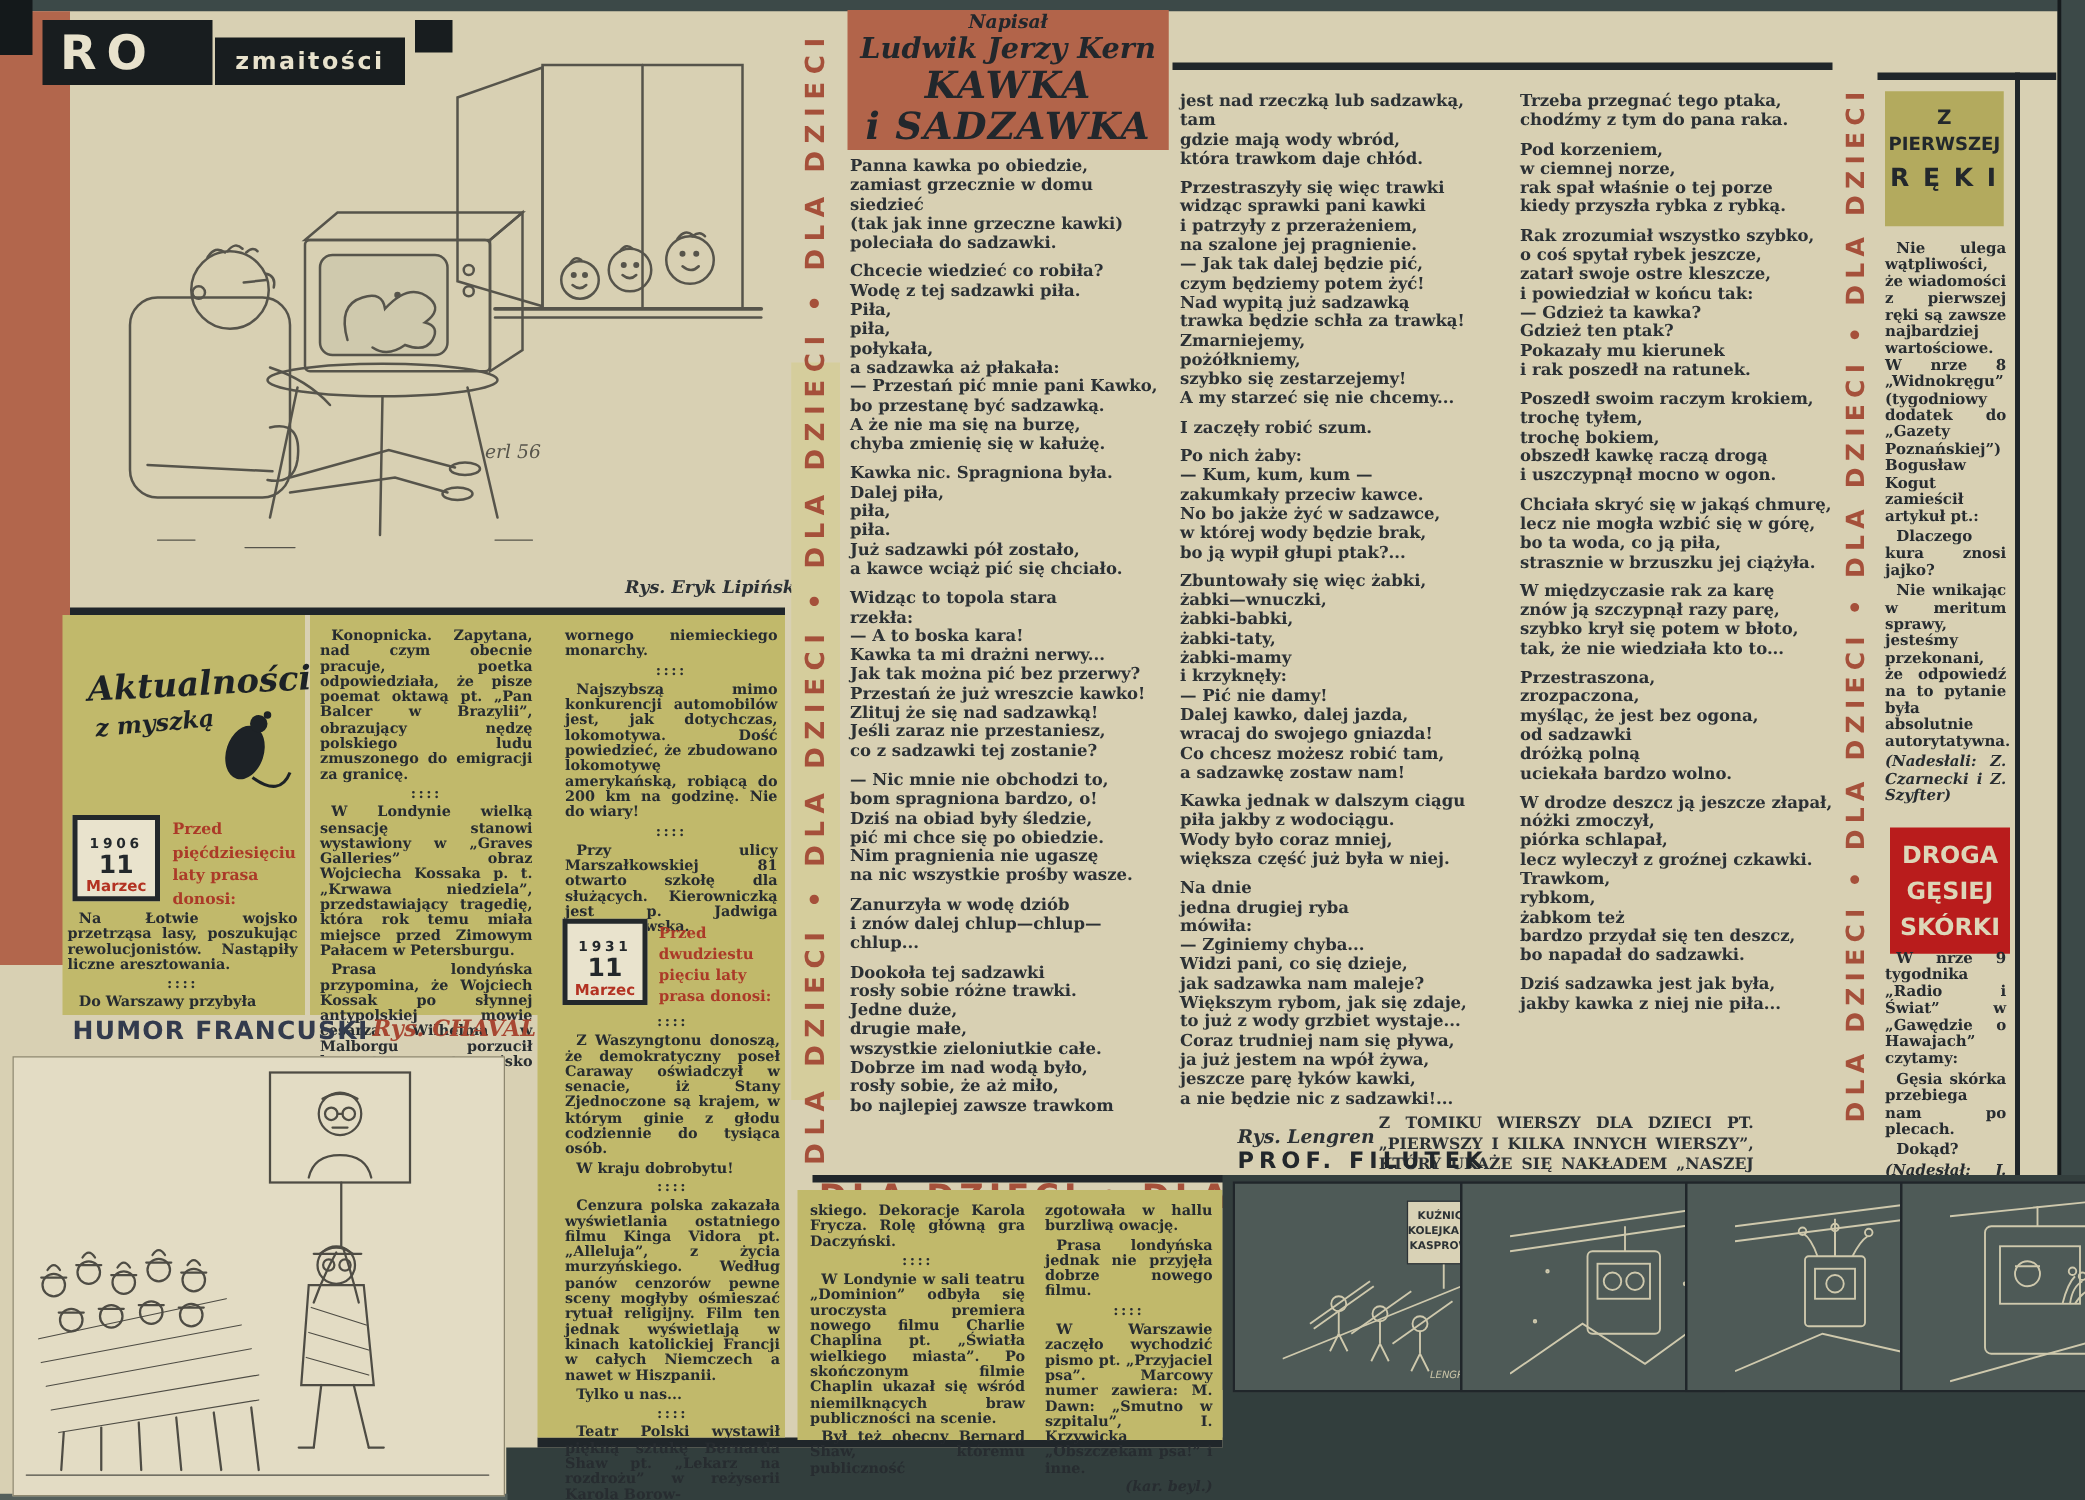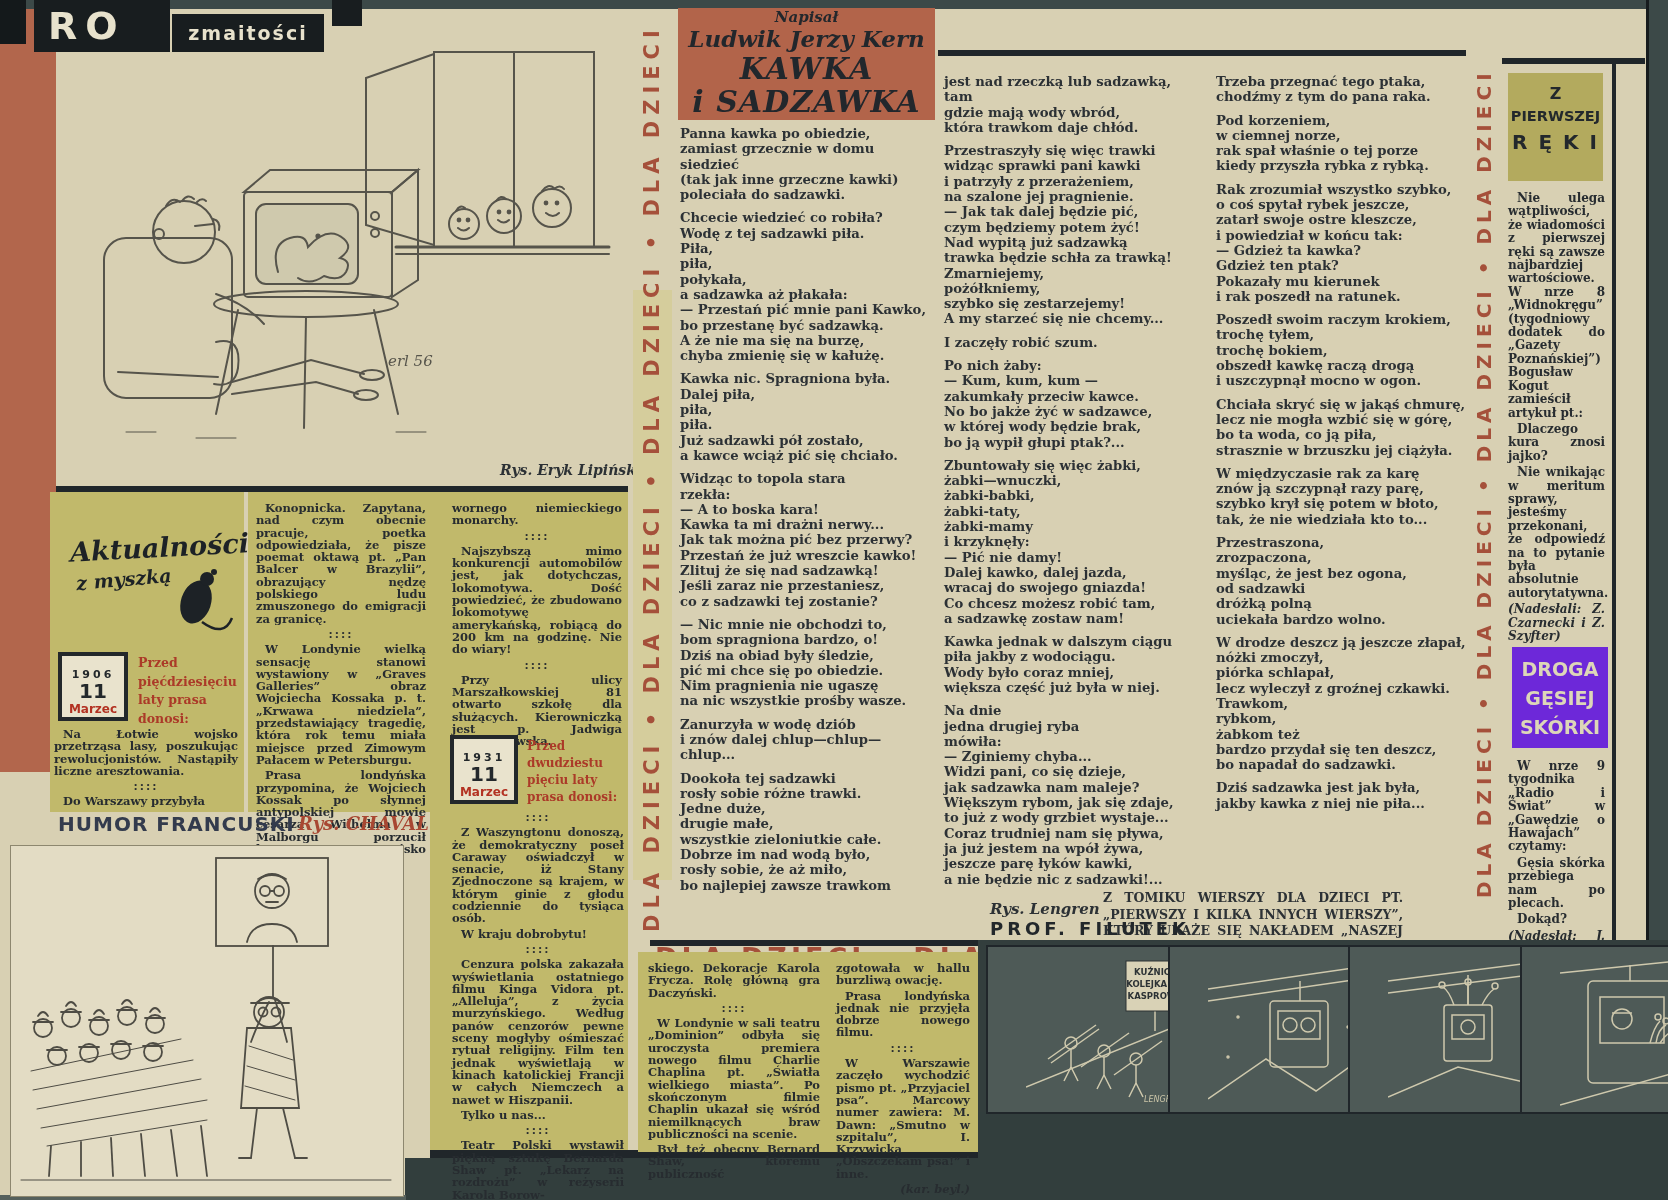--- a/index.html
+++ b/index.html
@@ -26,23 +26,23 @@
   .tbox{background:#b2644a;text-align:center;color:#22272c;}
   .tscript{font-style:italic;font-weight:700;}
   .cal{background:#e9e3cd;border:4px solid #23282b;text-align:center;
        font-family:"DejaVu Sans",sans-serif;color:#23282b;}
   .cal .y{font-size:11px;font-weight:700;letter-spacing:3px;padding-top:12px;}
   .cal .d{font-size:20px;font-weight:700;line-height:20px;}
   .cal .m{font-size:12px;font-weight:700;color:#b33222;line-height:16px;}
   .lead{font-weight:700;font-size:12.5px;line-height:18.5px;color:#ab3a28;}
   .olive{background:#c1b96b;}
   .rule{background:#20262a;}
-  .mast{background:#181d1f;color:#e8e2cc;font-family:"DejaVu Sans",sans-serif;font-weight:800;}
+  .mast{background:#181d1f;color:#e8e2cc;font-family:"DejaVu Sans",sans-serif;font-weight:800;margin-top:16px;}
   .sbox{background:#b3aa5e;text-align:center;color:#23282c;font-family:"DejaVu Sans",sans-serif;font-weight:800;}
-  .dbox{background:#6d28d9;text-align:center;color:#ddd6b8;font-family:"DejaVu Sans",sans-serif;font-weight:800;}
+  .dbox{background:#b91c1c;text-align:center;color:#ddd6b8;font-family:"DejaVu Sans",sans-serif;font-weight:800;margin-top:15px;}
   .panel{background:#4e5a57;border:2px solid #20262a;padding-left:38px;}
   .sans{font-family:"DejaVu Sans",sans-serif;}
   .credit-line{font-weight:700;font-style:italic;color:#2c3135;}
 </style>
 </head>
 <body>
 
 <div class="page">
 
   <div class="abs band" style="left:0;top:0;width:1668px;height:9px;"></div>

